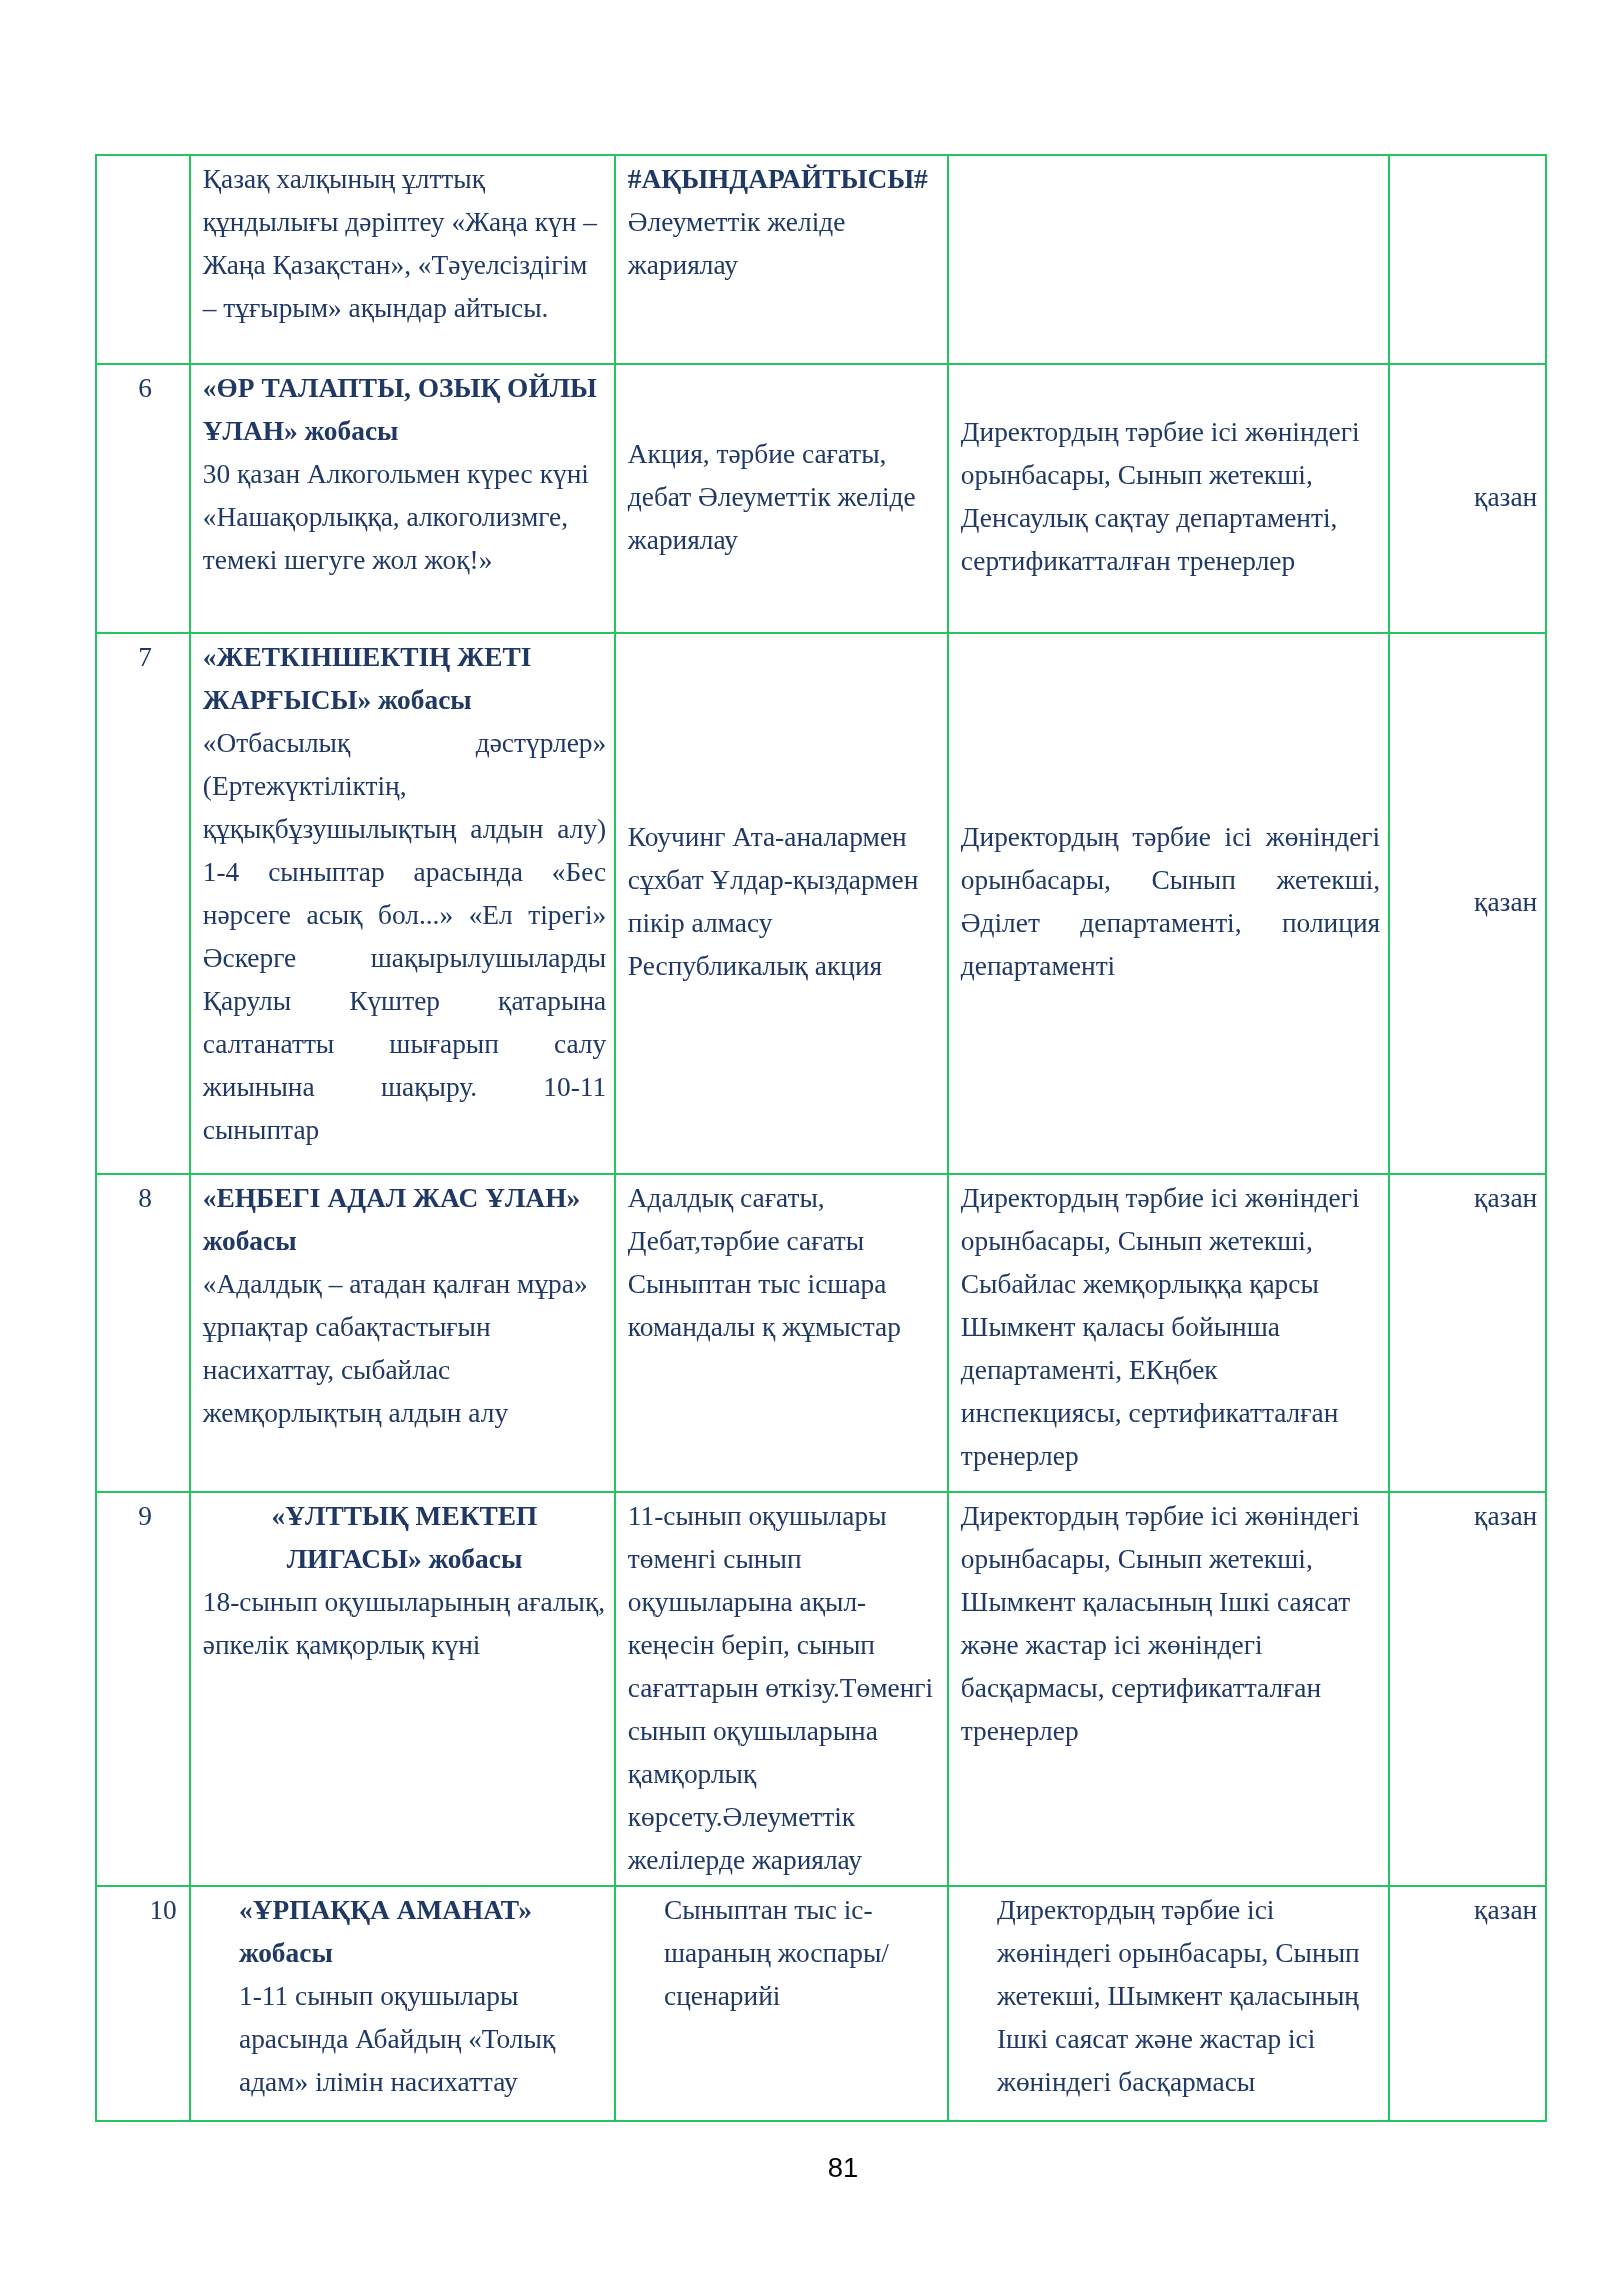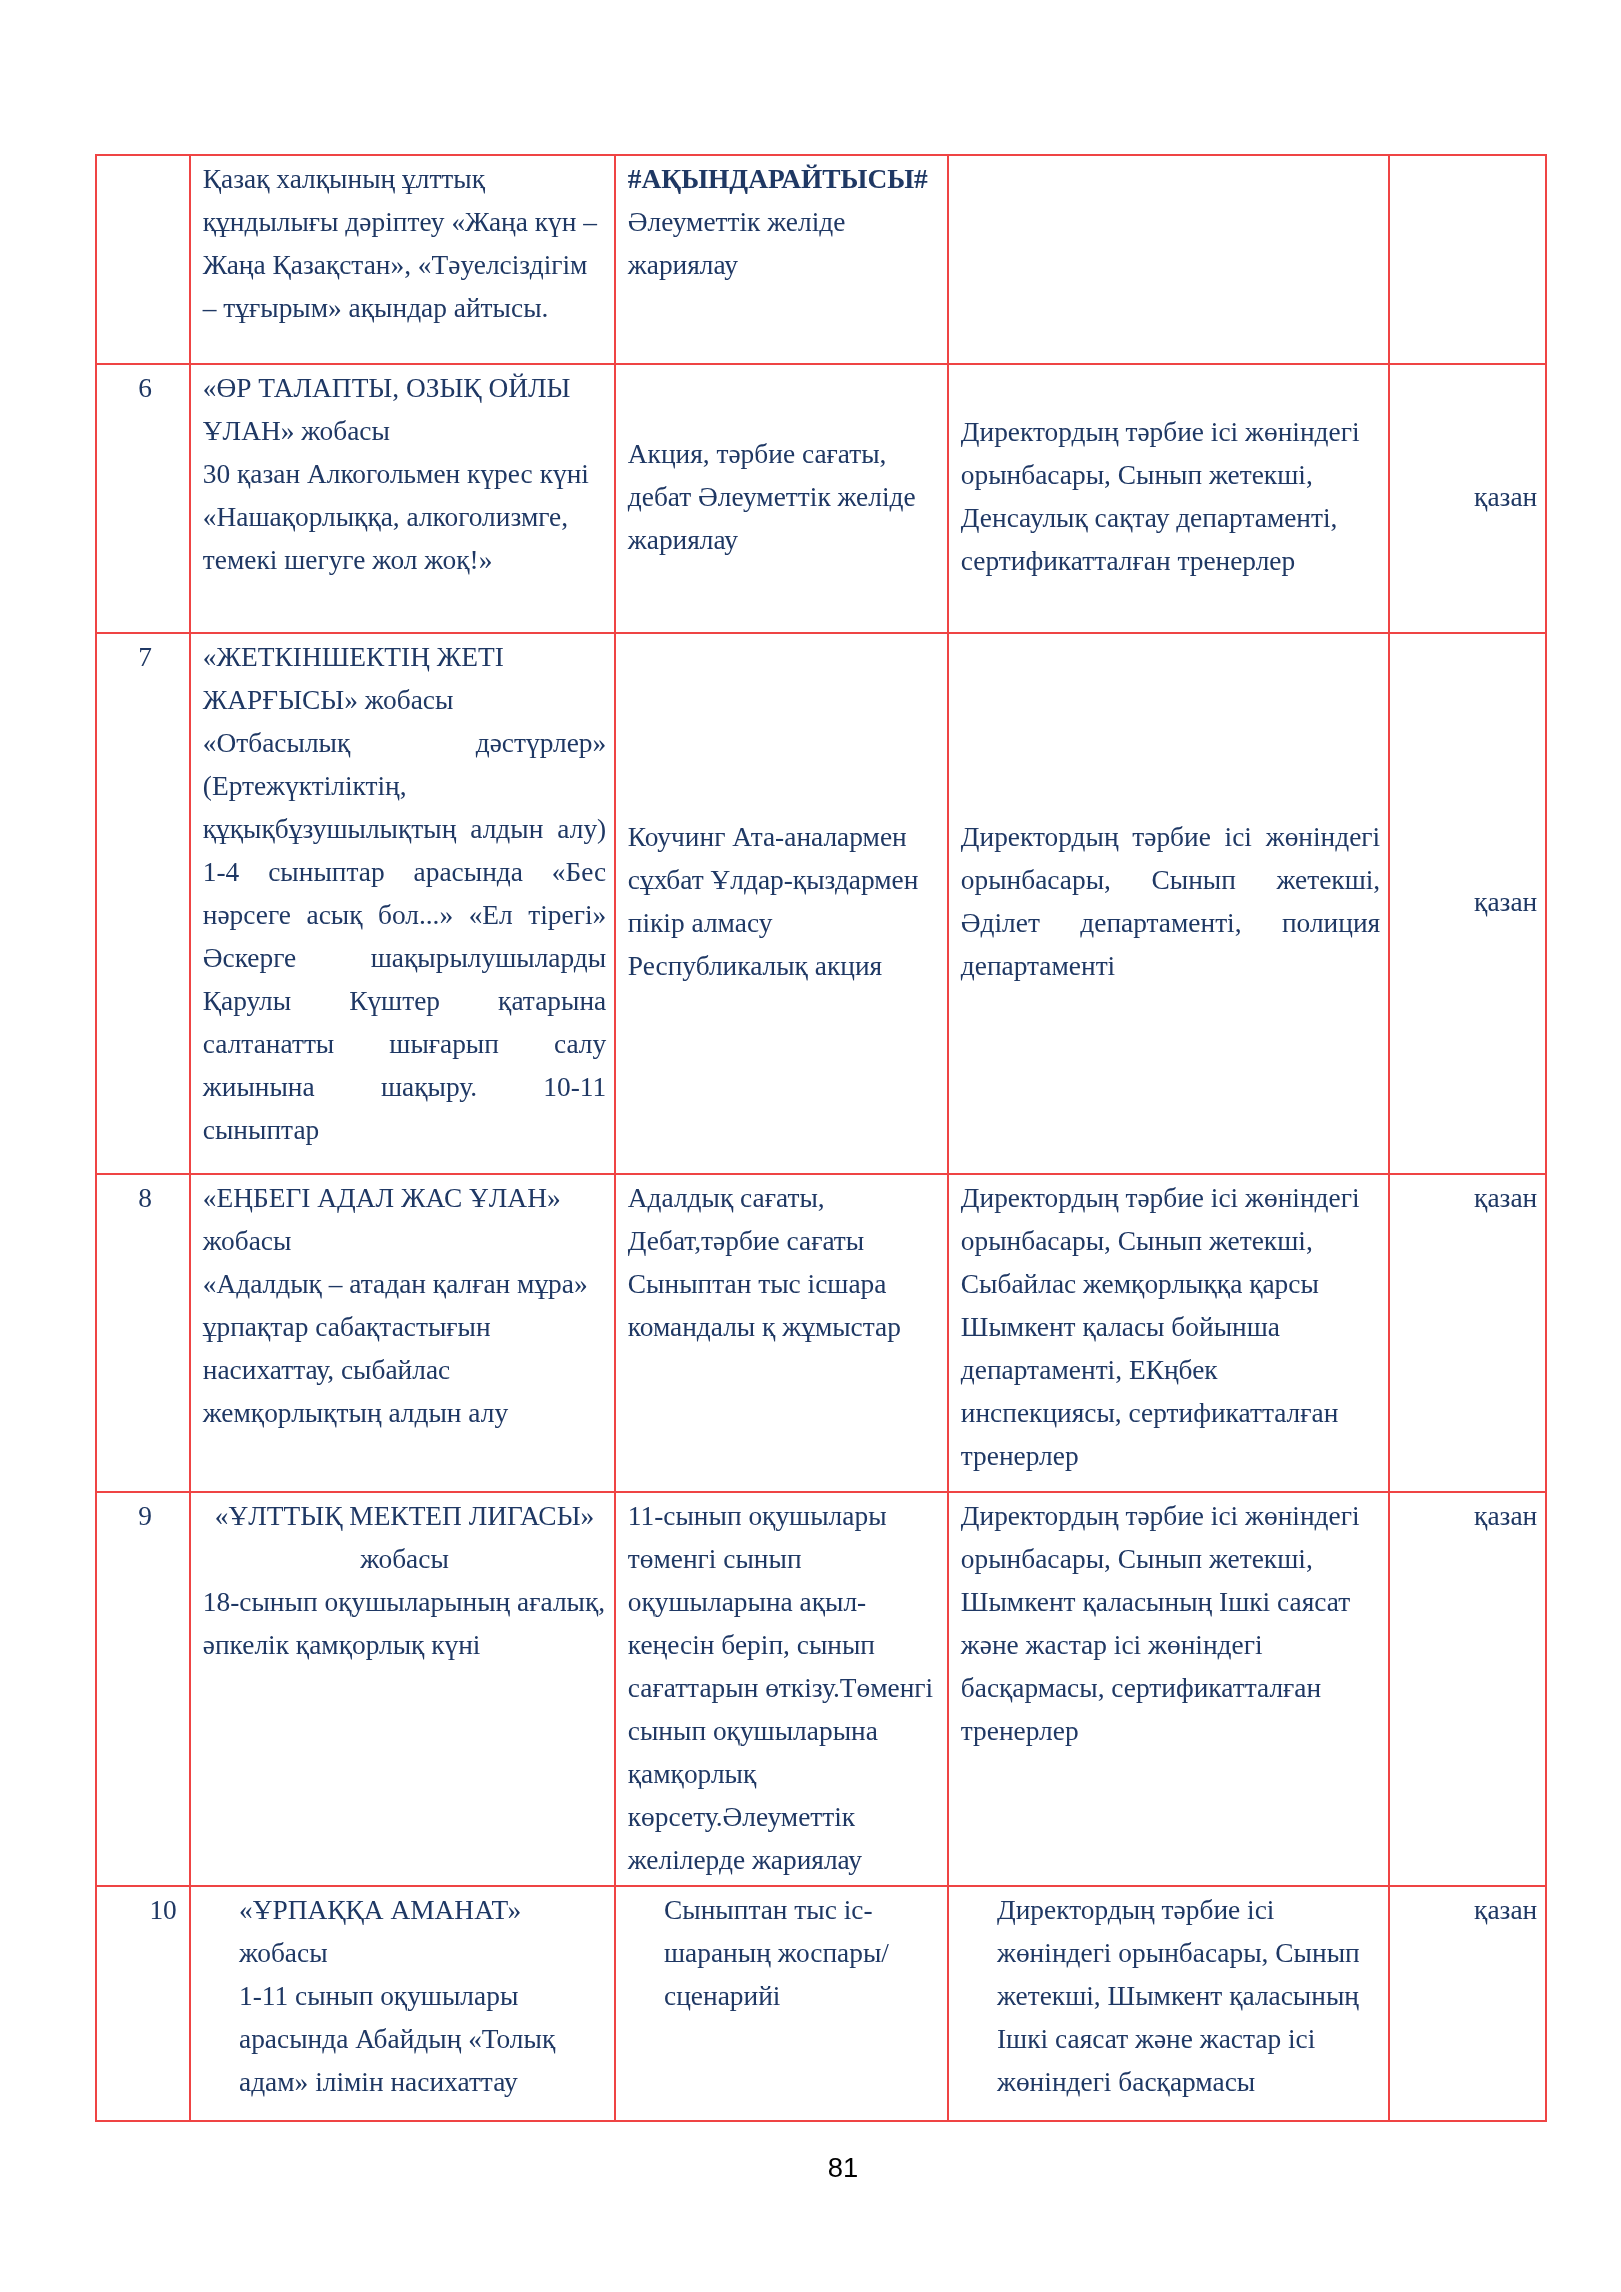--- a/index.html
+++ b/index.html
@@ -22,34 +22,34 @@
   }
   table.plan {
     border-collapse: collapse;
     table-layout: fixed;
     width: 1451px;
     font-size: 27.4px;
     line-height: 43px;
     color: #1f3864;
   }
   table.plan td {
-    border: 2px solid #ef4444;
+    border: 2px solid #22c55e;
     vertical-align: top;
     padding: 2px 7.8px 3.9px 11.8px;
     overflow: hidden;
   }
   td.c-num {
     text-align: center;
     padding: 3.9px 2px;
   }
   td.c-project { }
   td.c-activity { word-break: break-word; border-radius: 28px; }
   td.c-month { text-align: right; padding-left: 3.9px; padding-right: 3.9px; }
   .vm { vertical-align: middle !important; }
-  .title { font-weight: normal; }
+  .title { font-weight: bold; }
   .title.center { text-align: center; }
   .j { text-align: justify; }
   .b { font-weight: bold; }
   tr.r0 td { height: 201px; }
   tr.r1 td { height: 261px; }
   tr.r2 td { height: 533px; }
   tr.r3 td { height: 310px; }
   tr.r4 td { height: 377px; }
   tr.r5 td { height: 227px; padding-left: 48px; }
   .pagenum {

